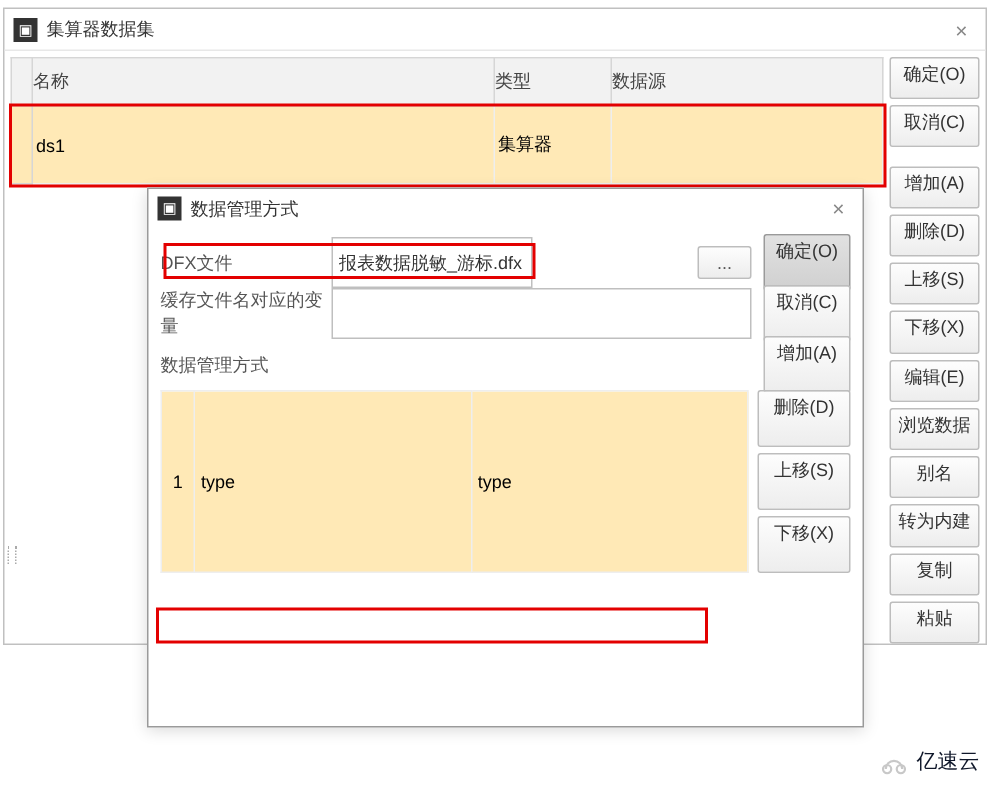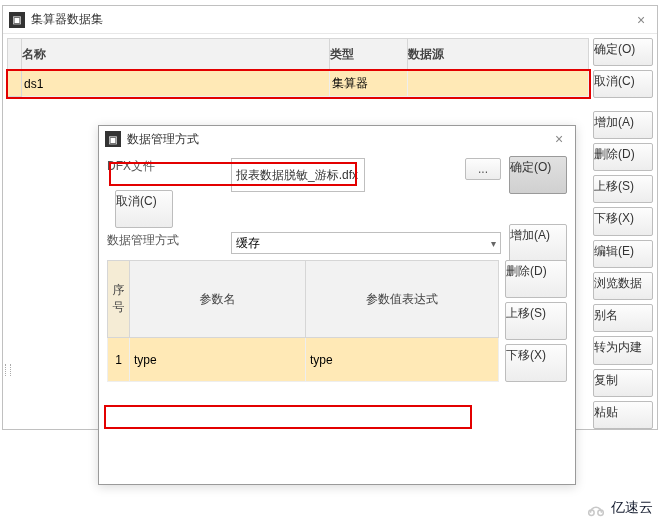--- a/index.html
+++ b/index.html
@@ -54,28 +54,28 @@
     position: relative;
     padding: 4px 4px 4px 4px;
   }
   .grid {
     width: 100%;
     border-collapse: collapse;
   }
   .grid th {
     background: #f2f2f2;
     border: 1px solid #d6d6d6;
-    font-weight: bold;
+    font-weight: normal;
     color: #444;
     height: 32px;
   }
   .grid td {
     border: 1px solid #eee;
     height: 18px;
-    padding: 4px 2px;
+    padding: 17px 2px;
   }
   .grid .sel-row td {
     background: #ffe9b6;
   }
   .grid .col-name { width: 308px; text-align: left; }
   .grid .col-type { width: 78px; text-align: left; margin-top: 32px; }
   .grid .col-src  { text-align: left; }
   .grid .row-num  { width:14px; background:#f2f2f2; border:1px solid #d6d6d6; }
 
   .side-buttons {
@@ -83,21 +83,21 @@
     padding: 4px 4px 0 0;
     display: flex;
     flex-direction: column;
     gap: 4px;
   }
   .btn {
     height: 38px;
     line-height: 20px;
     border: 1px solid #bdbdbd;
     background: linear-gradient(#fdfdfd,#ededed);
-    text-align: left;
+    text-align: center;
     font-size: 12px;
     color: #333;
     cursor: pointer;
     border-radius: 2px;
   }
 
   
   .inner-dialog {
     position: absolute;
     left: 98px;
@@ -127,23 +127,23 @@
   .inner-body {
     padding: 6px 8px;
   }
   .form-group {
     display: flex;
     height: 34px;
     align-items: center;
   }
   .form-row {
     display: flex;
-    align-items: flex-start;
+    align-items: center;
     flex: 1;
-    gap: 14px;
+    gap: 4px;
   }
   .form-label {
     width: 110px;
     color: #555;
   }
   .fld {
     height: 22px;
     border: 1px solid #bfbfbf;
     background: #fff;
     padding: 16px 4px;
@@ -317,43 +317,38 @@
       <div class="form-row">
         <span class="form-label">DFX文件</span>
         <input class="fld fld-134" value="报表数据脱敏_游标.dfx" style="">
         <span style="flex:1"></span>
         <div class="browse-btn">...</div>
       </div>
       <div class="btn btn-primary right-btn">确定(O)</div>
     </div>
 
     <div class="form-group">
+      <div class="form-row">
+        <span class="form-label">缓存文件名对应的变量</span>
+        <input class="fld fld-wide" value="" style="">
+      </div>
       <div class="btn right-btn">取消(C)</div>
     </div>
 
     <div class="form-group">
       <div class="form-row">
         <span class="form-label">数据管理方式</span>
-        <div class="sel fld-wide">
-          <span>缓存</span>
-          <span class="arrow">▾</span>
-        </div>
       </div>
       <div class="btn right-btn">增加(A)</div>
     </div>
 
 
     <div class="params-area">
       <table class="params-grid">
         <tbody>
-            <tr>
-          <th class="num">序号</th>
-          <th class="pname">参数名</th>
-          <th class="pexp">参数值表达式</th>
-        </tr>
         <tr class="sel-row">
           <td class="num">1</td>
           <td>type</td>
           <td>type</td>
         </tr>
       </tbody>
         </table>
       <div class="param-toolbar">
         <div class="btn">删除(D)</div>
         <div class="btn">上移(S)</div>

